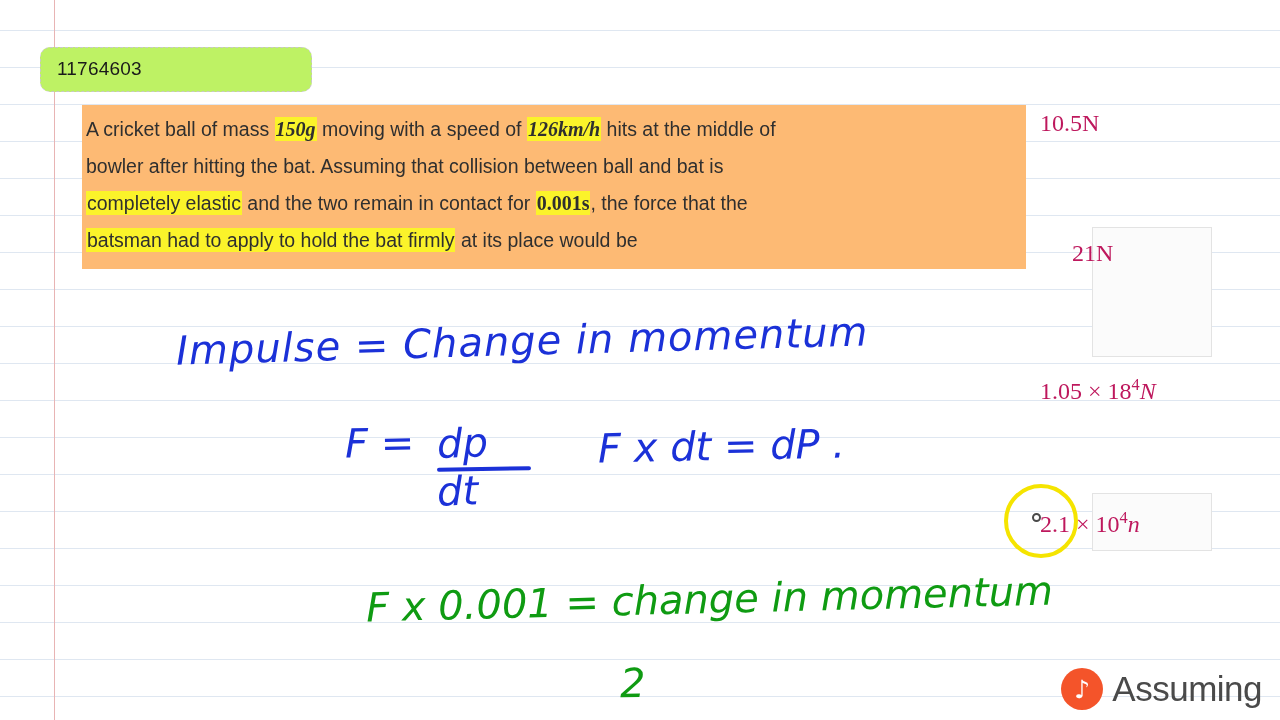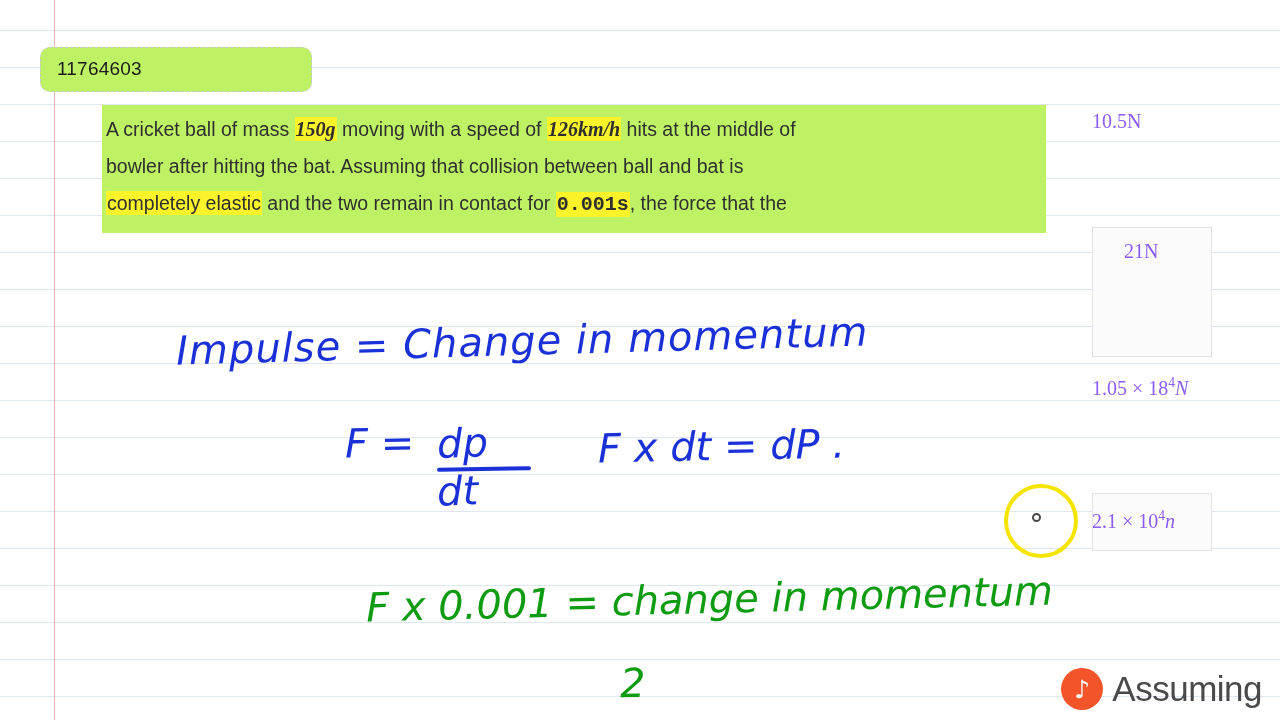--- a/index.html
+++ b/index.html
@@ -58,38 +58,37 @@
     color: #1a1a1a;
     letter-spacing: 0.2px;
   }
 
   
   .question-block {
     position: absolute;
     left: 82px;
     top: 105px;
     width: 944px;
-    background: #bef264;
+    background: #fdba74;
     padding: 6px 0 10px 0;
     box-sizing: border-box;
-    margin-left: 20px;
   }
   .qline {
     font-size: 19.5px;
     line-height: 37px;
     color: #2f2f2f;
     white-space: nowrap;
     padding-left: 4px;
   }
   .hl {
     background: #fbf32a;
     padding: 1px 1px;
   }
   .mb {
-    font-family: Liberation Mono, monospace;
+    font-family: Liberation Serif, serif;
     font-weight: bold;
     font-style: normal;
     font-size: 20px;
   }
   .mbi {
     font-family: "Liberation Serif", serif;
     font-weight: bold;
     font-style: italic;
     font-size: 20px;
   }
@@ -149,24 +148,24 @@
   .hw5 {
     left: 620px;
     top: 660px;
     font-size: 40px;
     transform: rotate(-1deg);
   }
 
   
   .option {
     position: absolute;
-    left: 1092px;
+    left: 1040px;
     font-family: "Liberation Serif", serif;
-    font-size: 20px;
-    color: #8b5cf6;
+    font-size: 24px;
+    color: #be185d;
     white-space: nowrap;
   }
   .option .unit { font-style: italic; }
   .opt-a { top: 110px; }
   .opt-b { top: 240px; padding-left: 32px; }
   .opt-c { top: 375px; }
   .opt-d { top: 508px; }
   sup { font-size: 0.68em; }
 
   .opt-box {
@@ -267,20 +266,23 @@
   <div class="question-block">
     <div class="qline">
       <span>A cricket ball of mass </span><span class="hl mbi">150g</span><span> moving with a speed of </span><span class="hl mbi">126km/h</span><span> hits at the middle of</span>
     </div>
     <div class="qline">
       <span>bowler after hitting the bat. Assuming that collision between ball and bat is</span>
     </div>
     <div class="qline">
       <span class="hl">completely elastic</span><span> and the two remain in contact for </span><span class="hl mb">0.001s</span><span>, the force that the</span>
     </div>
+    <div class="qline">
+      <span class="hl">batsman had to apply to hold the bat firmly</span><span> at its place would be</span>
+    </div>
   </div>
 
   <div class="hand hand-blue hw1">Impulse  =  Change in  momentum</div>
   <div class="hand hand-blue hw2">F =</div>
   <div class="hand hand-blue hw2b" style="top:420px">dp</div>
   <div class="frac-bar"></div>
   <div class="hand hand-blue hw2b">dt</div>
   <div class="hand hand-blue hw3">F x dt  =  dP .</div>
   <div class="hand hand-green hw4">F x 0.001   =   change in momentum</div>
   <div class="hand hand-green hw5">2</div>

